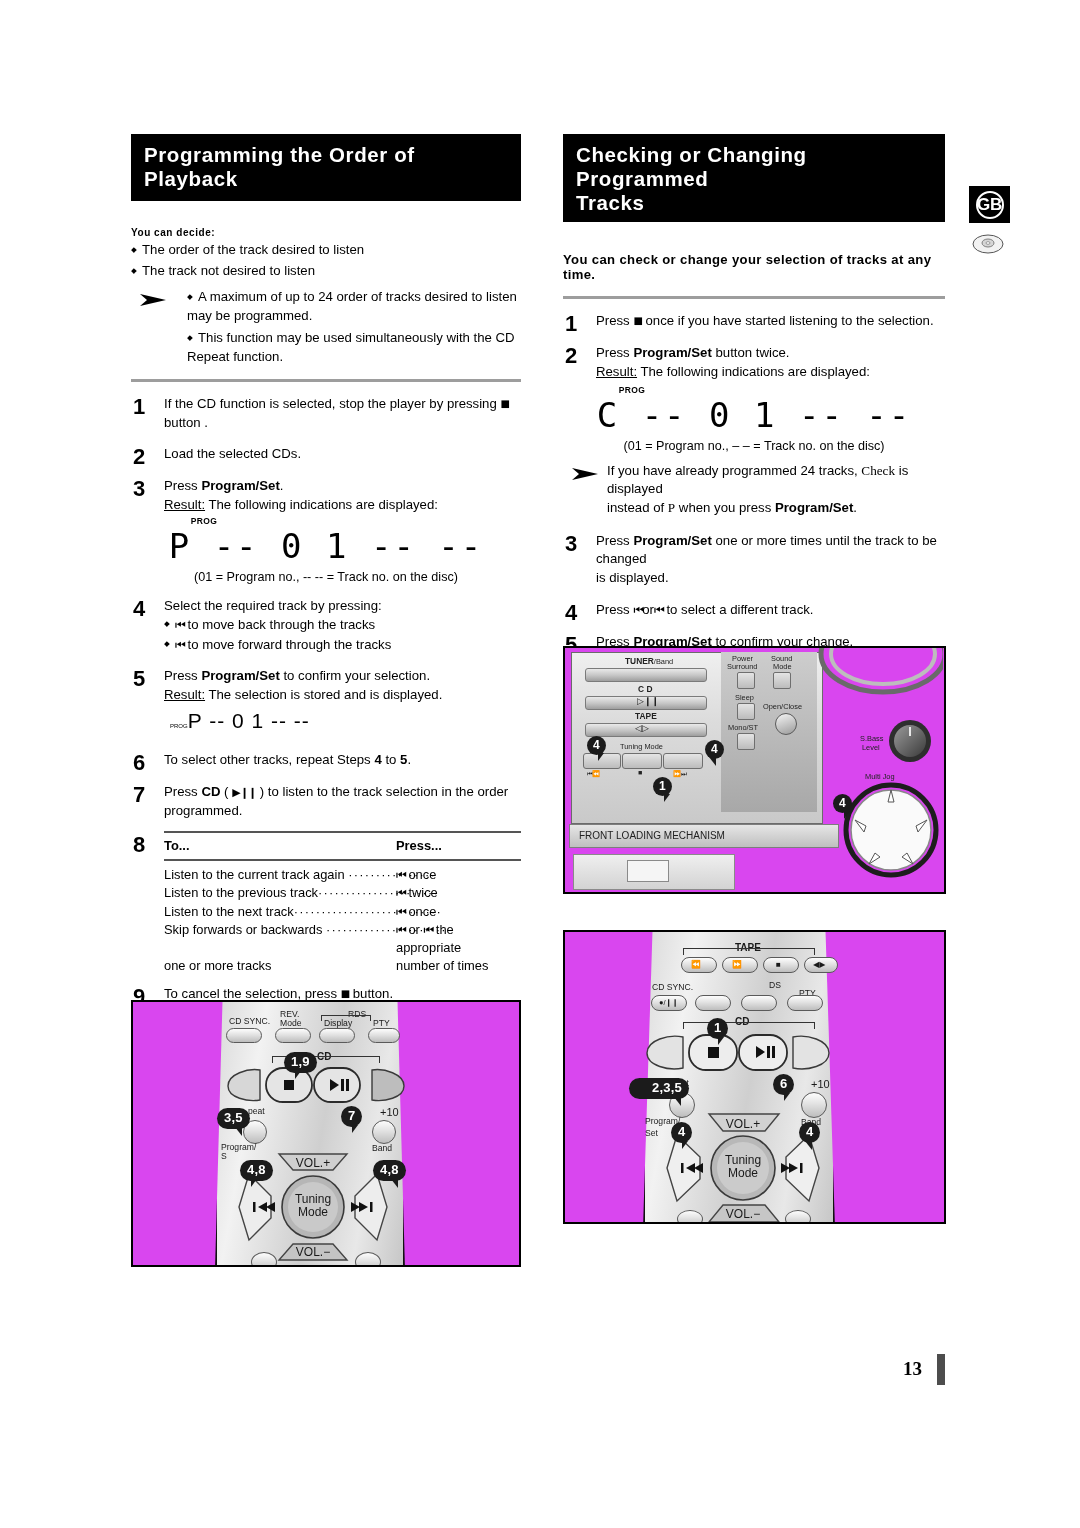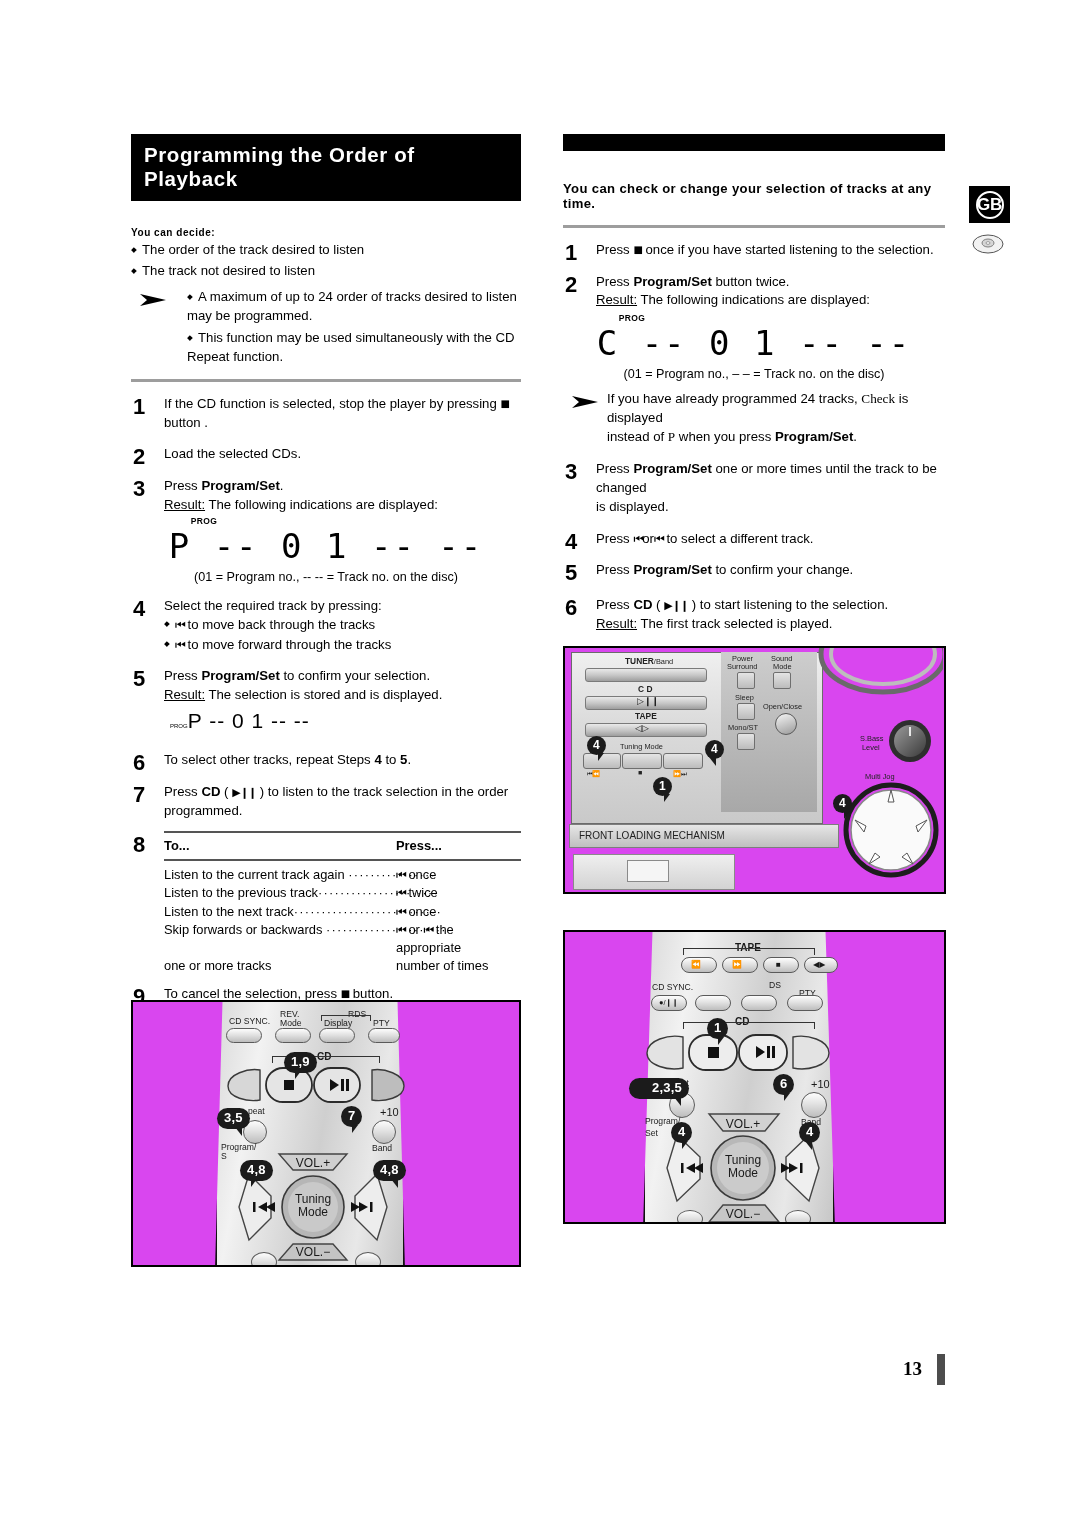--- a/index.html
+++ b/index.html
@@ -454,20 +454,22 @@
         <div class="note-line">If you open the compartment, the selection is cancelled.</div>
         <div class="note-line" style="margin-top:2px"><span>You can also use the </span><span class="g g-prev">⏮</span><span> / </span><span class="g g-next">⏭</span><span> buttons to select the required</span></div>
         <div class="note-line nobul cont"><span>tracks in step </span><b>4</b><span>, </span><b>8</b><span>.</span></div>
       </div>
     </div>
   </div>
 
   <div class="col-right">
 
     <div class="hdr two-line">
+      <div>Checking or Changing Programmed</div>
+      <div>Tracks</div>
     </div>
 
     <div class="lead-wide">You can check or change your selection of tracks at any time.</div>
 
     <div class="rule" style="margin-top:14px"></div>
 
     <div class="step">
       <span class="num">1</span>
       <span>Press </span><span class="g g-stop">■</span><span> once if you have started listening to the selection.</span>
     </div>

